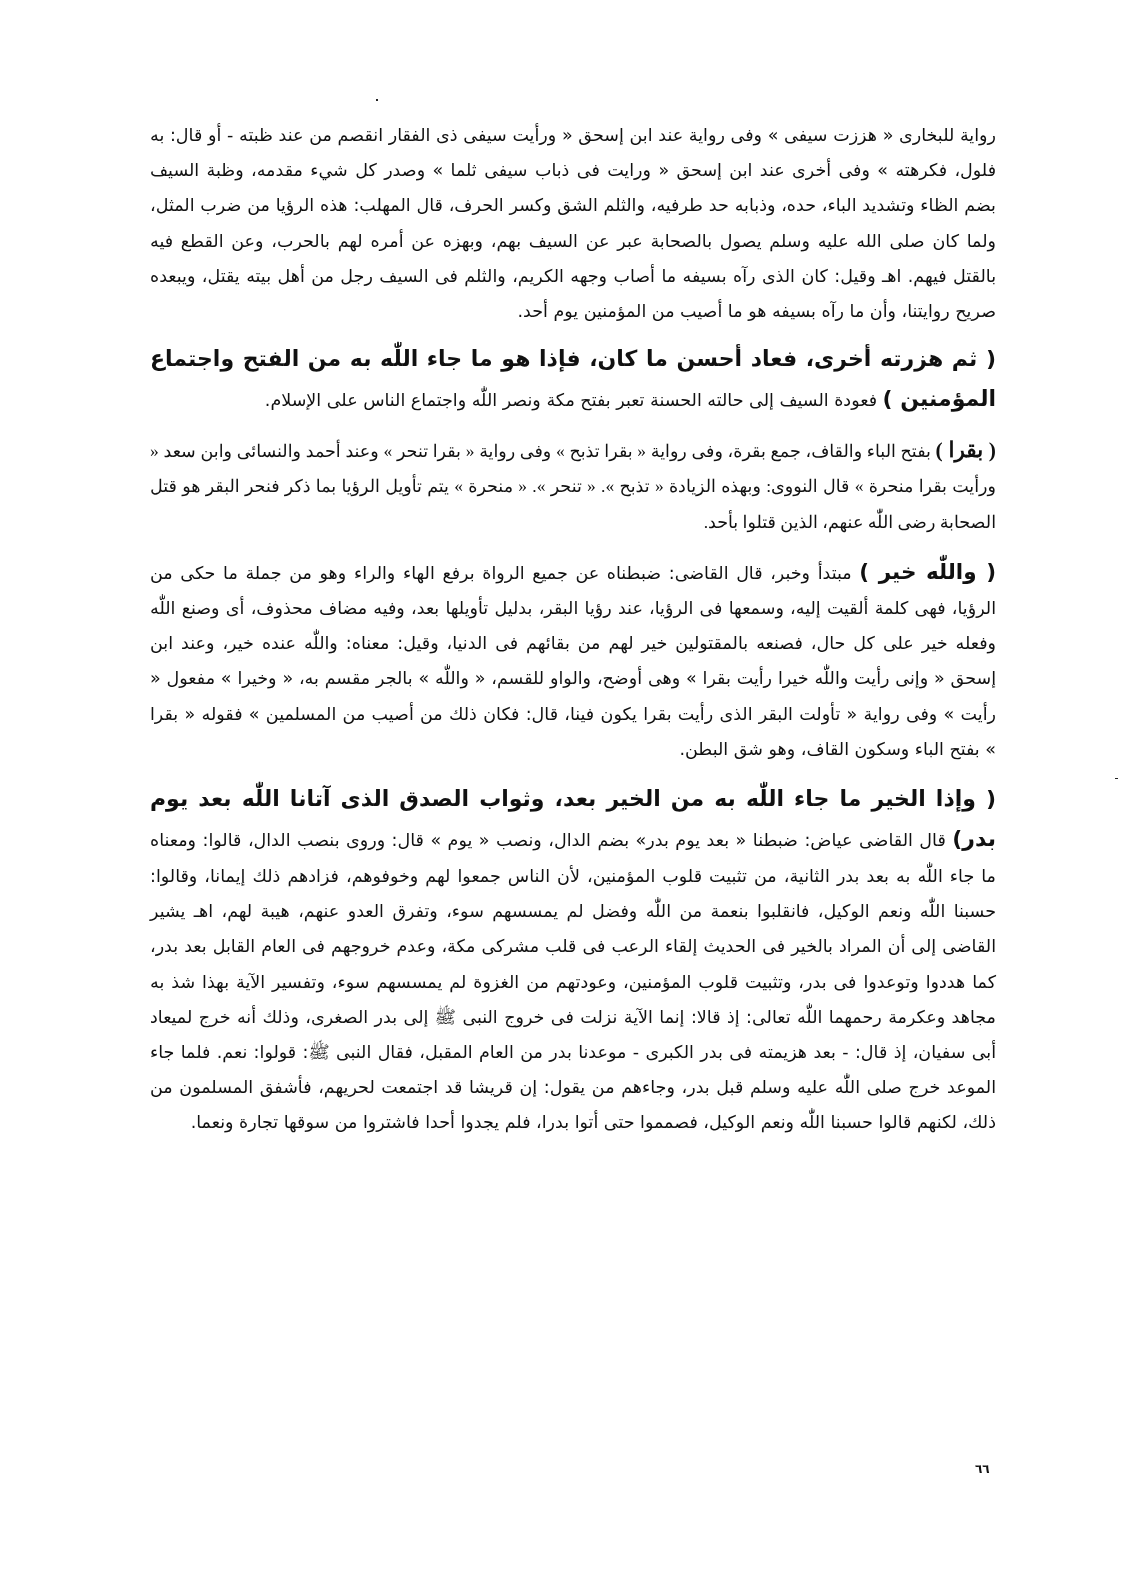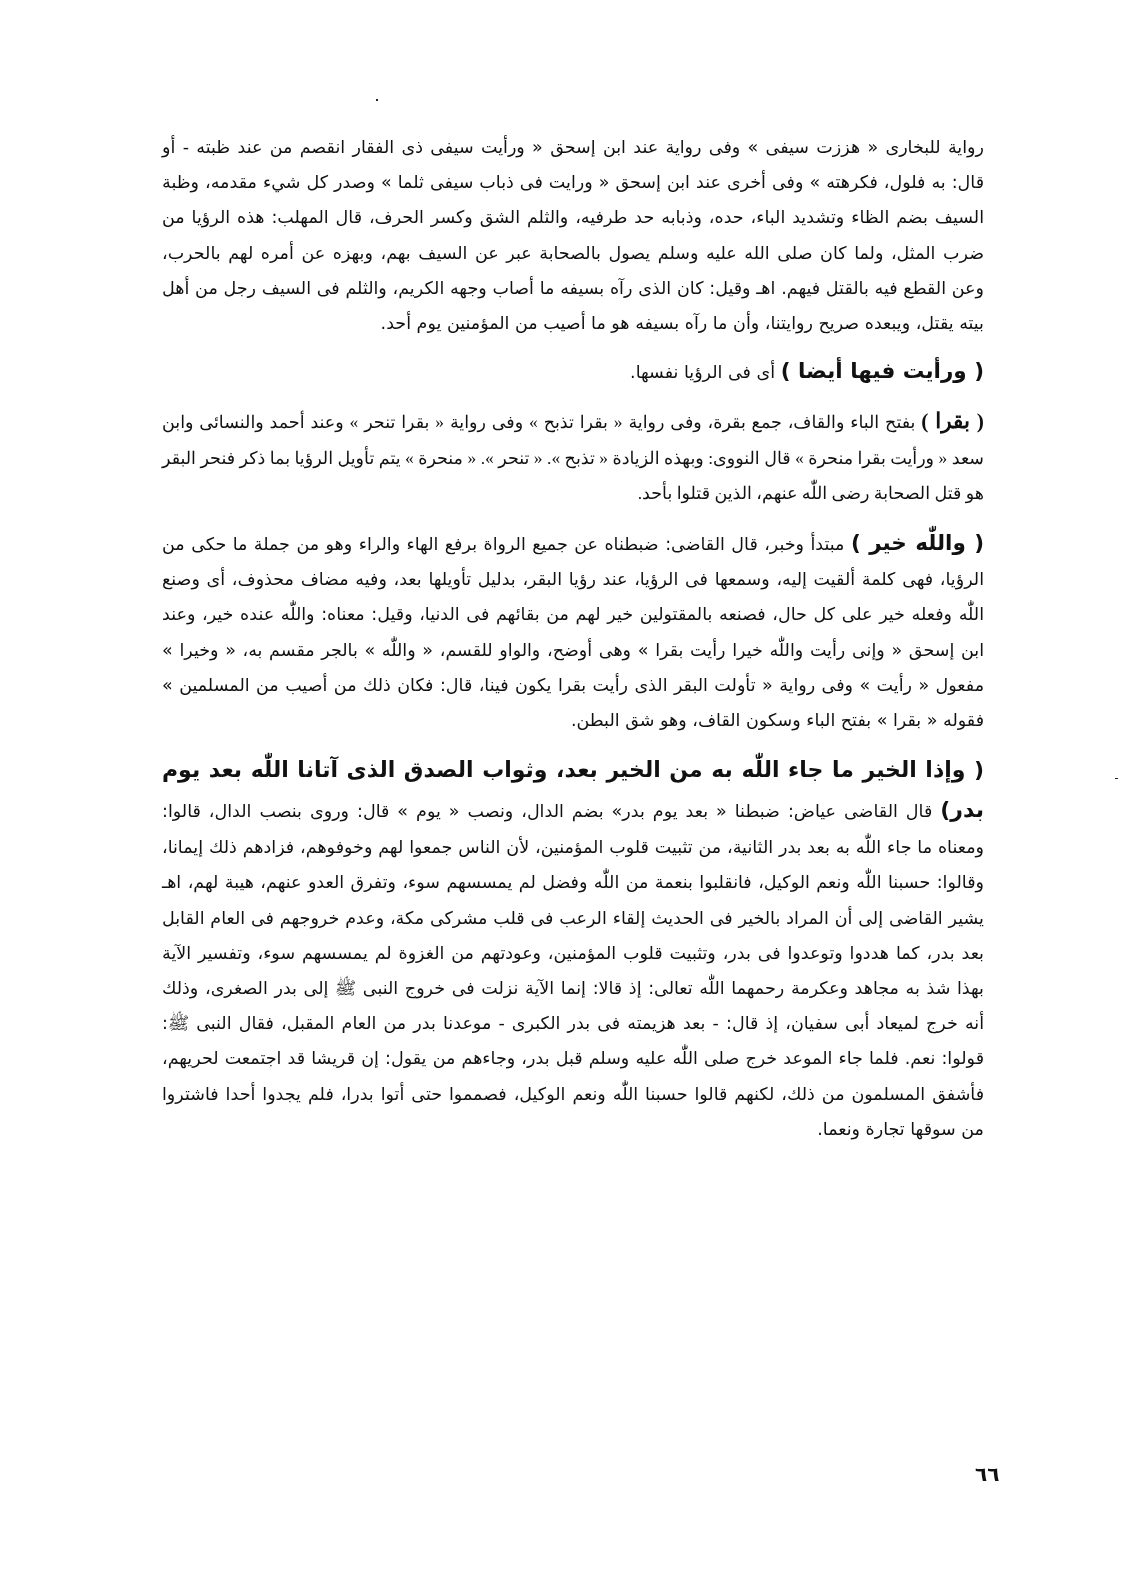--- a/index.html
+++ b/index.html
@@ -1,37 +1,37 @@
 <!DOCTYPE html>
 <html><head>
 <meta charset="utf-8">
 <style>
   html, body { margin: 0; padding: 0; background: #ffffff; }
   body { width: 1139px; height: 1575px; position: relative; overflow: hidden;
          font-family: "DejaVu Sans", "Liberation Sans", sans-serif; color: #111; }
   .page { position: absolute; left: 150px; top: 118px; width: 846px; direction: rtl; }
-  .para { margin: 12px; text-align: justify; text-align-last: right; font-size: 17.5px; line-height: 35.2px; }
+  .para { margin: 0; text-align: justify; text-align-last: right; font-size: 17.5px; line-height: 35.2px; }
   .gap { margin-top: 10px; }
   .bold { font-weight: bold; font-size: 21.5px; }
   .lead-bold { font-weight: bold; font-size: 22px; line-height: 40px; }
-  .page-number { position: absolute; left: 975px; top: 1462px; font-size: 20px; font-weight: bold; direction: rtl; }
+  .page-number { position: absolute; left: 975px; top: 1462px; font-size: 12px; font-weight: bold; direction: rtl; }
   .speck { position: absolute; background: #222; }
 </style>
 </head>
 <body>
 
 <div class="speck" style="left:376px;top:99px;width:2px;height:2px;"></div>
 <div class="speck" style="left:1115px;top:778px;width:3px;height:1px;"></div>
 
 <div class="page">
   <p class="para">
     <span>رواية للبخارى « هززت سيفى » وفى رواية عند ابن إسحق « ورأيت سيفى ذى الفقار انقصم من عند ظبته - أو قال: به فلول، فكرهته » وفى أخرى عند ابن إسحق « ورايت فى ذباب سيفى ثلما » وصدر كل شيء مقدمه، وظبة السيف بضم الظاء وتشديد الباء، حده، وذبابه حد طرفيه، والثلم الشق وكسر الحرف، قال المهلب: هذه الرؤيا من ضرب المثل، ولما كان صلى الله عليه وسلم يصول بالصحابة عبر عن السيف بهم، وبهزه عن أمره لهم بالحرب، وعن القطع فيه بالقتل فيهم. اهـ وقيل: كان الذى رآه بسيفه ما أصاب وجهه الكريم، والثلم فى السيف رجل من أهل بيته يقتل، ويبعده صريح روايتنا، وأن ما رآه بسيفه هو ما أصيب من المؤمنين يوم أحد.</span>
   </p>
-  <p class="para gap" style="margin-top:12px;">
-    <span class="bold">( ورأيت فيها أيضا )</span><span> أى فى الرؤيا نفسها.</span>
+  <p class="para gap" style="line-height:36px;">
+    <span class="lead-bold">( ثم هزرته أخرى، فعاد أحسن ما كان، فإذا هو ما جاء اللّٰه به من الفتح واجتماع المؤمنين )</span><span> فعودة السيف إلى حالته الحسنة تعبر بفتح مكة ونصر اللّٰه واجتماع الناس على الإسلام.</span>
   </p>
   <p class="para gap" style="margin-top:14px;font-family:Liberation Serif, serif;">
     <span class="bold">( بقرا )</span><span> بفتح الباء والقاف، جمع بقرة، وفى رواية « بقرا تذبح » وفى رواية « بقرا تنحر » وعند أحمد والنسائى وابن سعد « ورأيت بقرا منحرة » قال النووى: وبهذه الزيادة « تذبح ». « تنحر ». « منحرة » يتم تأويل الرؤيا بما ذكر فنحر البقر هو قتل الصحابة رضى اللّٰه عنهم، الذين قتلوا بأحد.</span>
   </p>
   <p class="para gap" style="margin-top:14px;">
     <span class="bold">( واللّٰه خير )</span><span> مبتدأ وخبر، قال القاضى: ضبطناه عن جميع الرواة برفع الهاء والراء وهو من جملة ما حكى من الرؤيا، فهى كلمة ألقيت إليه، وسمعها فى الرؤيا، عند رؤيا البقر، بدليل تأويلها بعد، وفيه مضاف محذوف، أى وصنع اللّٰه وفعله خير على كل حال، فصنعه بالمقتولين خير لهم من بقائهم فى الدنيا، وقيل: معناه: واللّٰه عنده خير، وعند ابن إسحق « وإنى رأيت واللّٰه خيرا رأيت بقرا » وهى أوضح، والواو للقسم، « واللّٰه » بالجر مقسم به، « وخيرا » مفعول « رأيت » وفى رواية « تأولت البقر الذى رأيت بقرا يكون فينا، قال: فكان ذلك من أصيب من المسلمين » فقوله « بقرا » بفتح الباء وسكون القاف، وهو شق البطن.</span>
   </p>
   <p class="para gap" style="margin-top:12px;">
     <span class="lead-bold">( وإذا الخير ما جاء اللّٰه به من الخير بعد، وثواب الصدق الذى آتانا اللّٰه بعد يوم بدر)</span><span> قال القاضى عياض: ضبطنا « بعد يوم بدر» بضم الدال، ونصب « يوم » قال: وروى بنصب الدال، قالوا: ومعناه ما جاء اللّٰه به بعد بدر الثانية، من تثبيت قلوب المؤمنين، لأن الناس جمعوا لهم وخوفوهم، فزادهم ذلك إيمانا، وقالوا: حسبنا اللّٰه ونعم الوكيل، فانقلبوا بنعمة من اللّٰه وفضل لم يمسسهم سوء، وتفرق العدو عنهم، هيبة لهم، اهـ يشير القاضى إلى أن المراد بالخير فى الحديث إلقاء الرعب فى قلب مشركى مكة، وعدم خروجهم فى العام القابل بعد بدر، كما هددوا وتوعدوا فى بدر، وتثبيت قلوب المؤمنين، وعودتهم من الغزوة لم يمسسهم سوء، وتفسير الآية بهذا شذ به مجاهد وعكرمة رحمهما اللّٰه تعالى: إذ قالا: إنما الآية نزلت فى خروج النبى ﷺ إلى بدر الصغرى، وذلك أنه خرج لميعاد أبى سفيان، إذ قال: - بعد هزيمته فى بدر الكبرى - موعدنا بدر من العام المقبل، فقال النبى ﷺ: قولوا: نعم. فلما جاء الموعد خرج صلى اللّٰه عليه وسلم قبل بدر، وجاءهم من يقول: إن قريشا قد اجتمعت لحريهم، فأشفق المسلمون من ذلك، لكنهم قالوا حسبنا اللّٰه ونعم الوكيل، فصمموا حتى أتوا بدرا، فلم يجدوا أحدا فاشتروا من سوقها تجارة ونعما.</span>
   </p>

